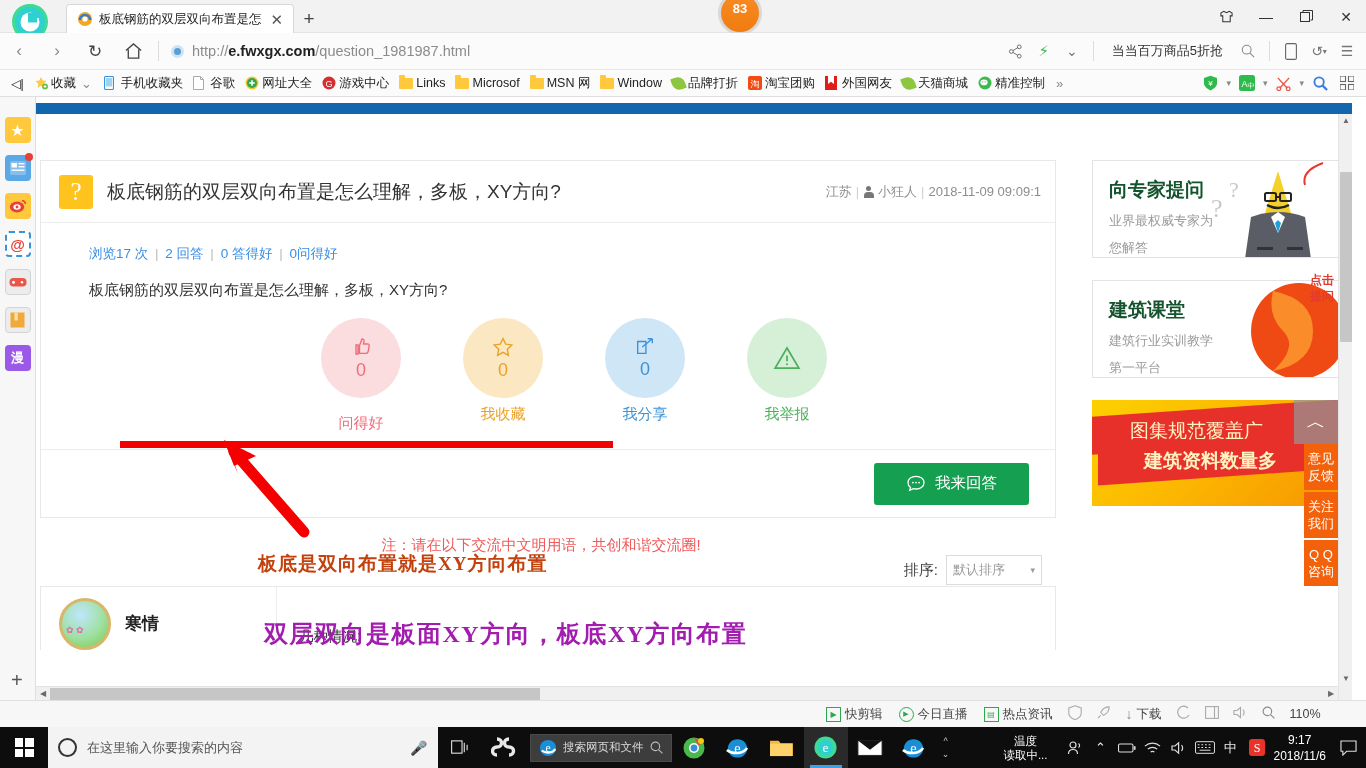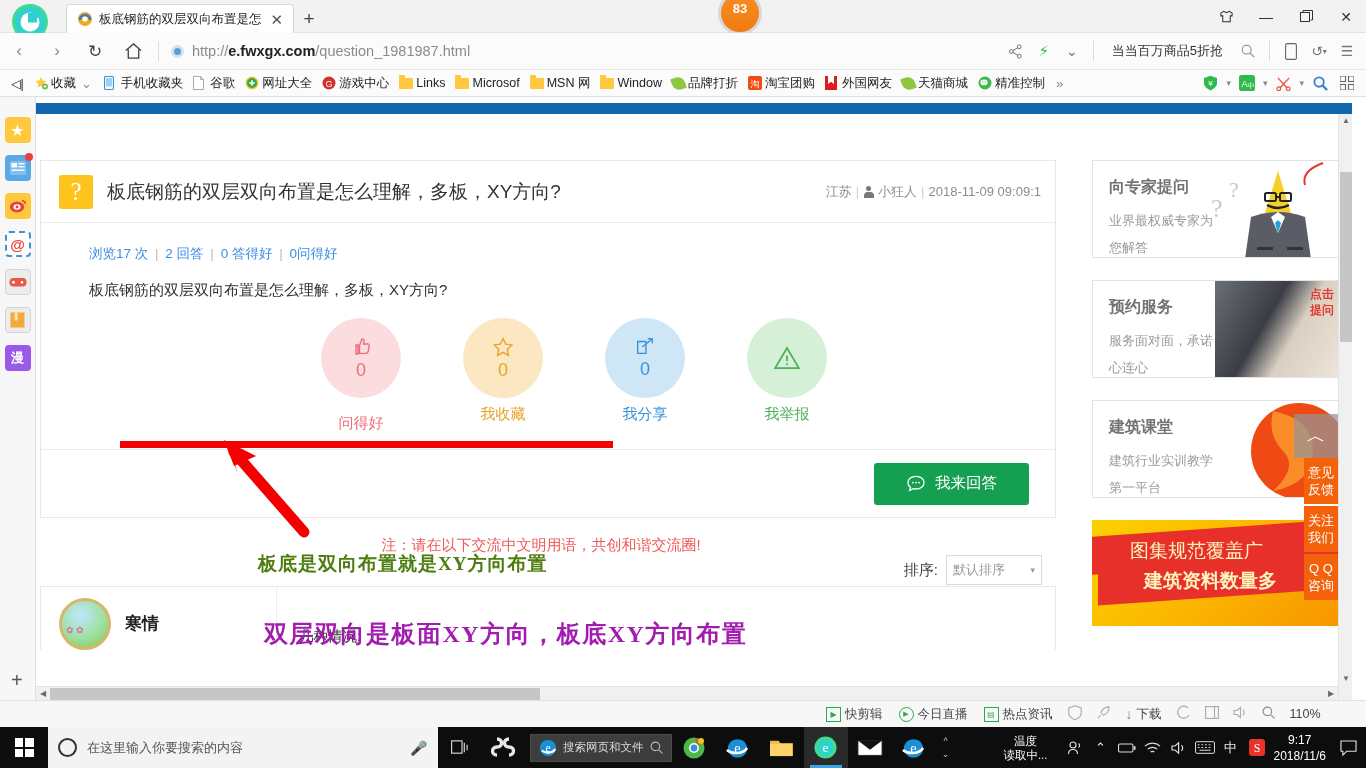--- a/index.html
+++ b/index.html
@@ -192,35 +192,35 @@
     content: "✿ ✿"; position: absolute; left: 4px; top: 24px;
     font-size: 9px; color: #e46aa8;
   }
   .ans-name { font-size: 17px; color: #222; font-weight: bold; }
   .ans-right { flex: 1; padding: 40px 0 0 22px; font-size: 14.5px; color: #333; }
 
   
   .anno { position: absolute; pointer-events: none; }
   .anno-underline { left: 84px; top: 327px; width: 493px; height: 7px; background: #f40000; }
   .anno-text1 {
-    left: 222px; top: 437px; color: #4d7c0f; font-size: 19px; font-weight: bold;
+    left: 222px; top: 437px; color: #c2410c; font-size: 19px; font-weight: bold;
     font-family: "Liberation Serif", "DejaVu Serif", serif; white-space: nowrap; letter-spacing: 1px;
   }
   .anno-text2 {
     left: 228px; top: 504px; color: #a21caf; font-size: 24px; font-weight: bold;
     font-family: "Liberation Serif", "DejaVu Serif", serif; white-space: nowrap; letter-spacing: 1.5px;
   }
 
   
   .rightcol { position: absolute; left: 1056px; top: 46px; width: 252px; }
   .adcard {
     border: 1px solid #e3e3e3; height: 98px; margin-bottom: 22px; position: relative;
     overflow: hidden; background: #fff;
   }
-  .ad-title { position: absolute; left: 16px; top: 16px; font-size: 16px; color: #737373; font-weight: bold; }
+  .ad-title { position: absolute; left: 16px; top: 16px; font-size: 19px; color: #14532d; font-weight: bold; }
   .ad-sub { position: absolute; left: 16px; top: 46px; font-size: 13px; color: #9a9a9a; line-height: 27px; width: 110px; }
 
   .expert-img { position: absolute; right: 0; top: 0; width: 140px; height: 98px; }
   .serv-img {
     position: absolute; right: 0; top: 0; width: 128px; height: 98px;
     background: linear-gradient(120deg,#6b6f76 0%,#3a3d44 40%,#d9cfc2 60%,#efe7dc 100%);
   }
   .class-img { position: absolute; right: -8px; top: -4px; width: 118px; height: 106px; }
   .bigad {
     height: 106px; border: none; margin-bottom: 0; position: relative;
@@ -232,21 +232,21 @@
   .bigad-rib {
     position: absolute; left: -10px; top: 8px; width: 272px; height: 38px;
     background: #e8302a; transform: skewY(-4deg);
   }
   .bigad-rib2 {
     position: absolute; left: 6px; top: 40px; width: 272px; height: 36px;
     background: #e8302a; transform: skewY(-4deg);
   }
 
   
-  .float-col { position: absolute; right: 14px; top: 330px; width: 34px; margin-top: 14px; }
+  .float-col { position: absolute; right: 14px; top: 330px; width: 34px; }
   .float-up {
     width: 44px; height: 44px; background: rgba(150,150,150,.72); color: #fff;
     display: flex; align-items: center; justify-content: center; font-size: 19px;
     position: absolute; right: 0; top: -44px;
   }
   .float-btn {
     width: 34px; background: #f4610b; color: #fff; font-size: 13px; line-height: 17px;
     text-align: center; padding: 6px 3px; margin-bottom: 2px;
   }
   .corner-tip {
@@ -737,25 +737,20 @@
             <rect x="62" y="32" width="11" height="8" rx="1.5" fill="none" stroke="#222" stroke-width="2"></rect>
             <rect x="77" y="32" width="11" height="8" rx="1.5" fill="none" stroke="#222" stroke-width="2"></rect>
             <path d="M73 36h4" stroke="#222" stroke-width="2"></path>
             <path d="M64 44q11 6 22 0" stroke="#222" stroke-width="2.4" fill="none"></path>
             <rect x="54" y="86" width="16" height="3" fill="#333"></rect>
             <rect x="84" y="86" width="16" height="3" fill="#333"></rect>
             <path d="M120 2 q-22 8 -18 22" stroke="#e4392f" stroke-width="2" fill="none"></path>
           </svg>
         </div>
 
-        <div class="adcard">
-          <div class="ad-title">预约服务</div>
-          <div class="ad-sub">服务面对面，承诺心连心</div>
-          <div class="serv-img"></div>
-        </div>
 
         <div class="adcard">
           <div class="ad-title">建筑课堂</div>
           <div class="ad-sub">建筑行业实训教学第一平台</div>
           <svg class="class-img" viewBox="0 0 118 106">
             <circle cx="66" cy="54" r="48" fill="#f04a14"></circle>
             <path d="M40 14q40 8 40 40t-40 40q26-24 10-40T40 14z" fill="#fb8c2a"></path>
           </svg>
         </div>
 

